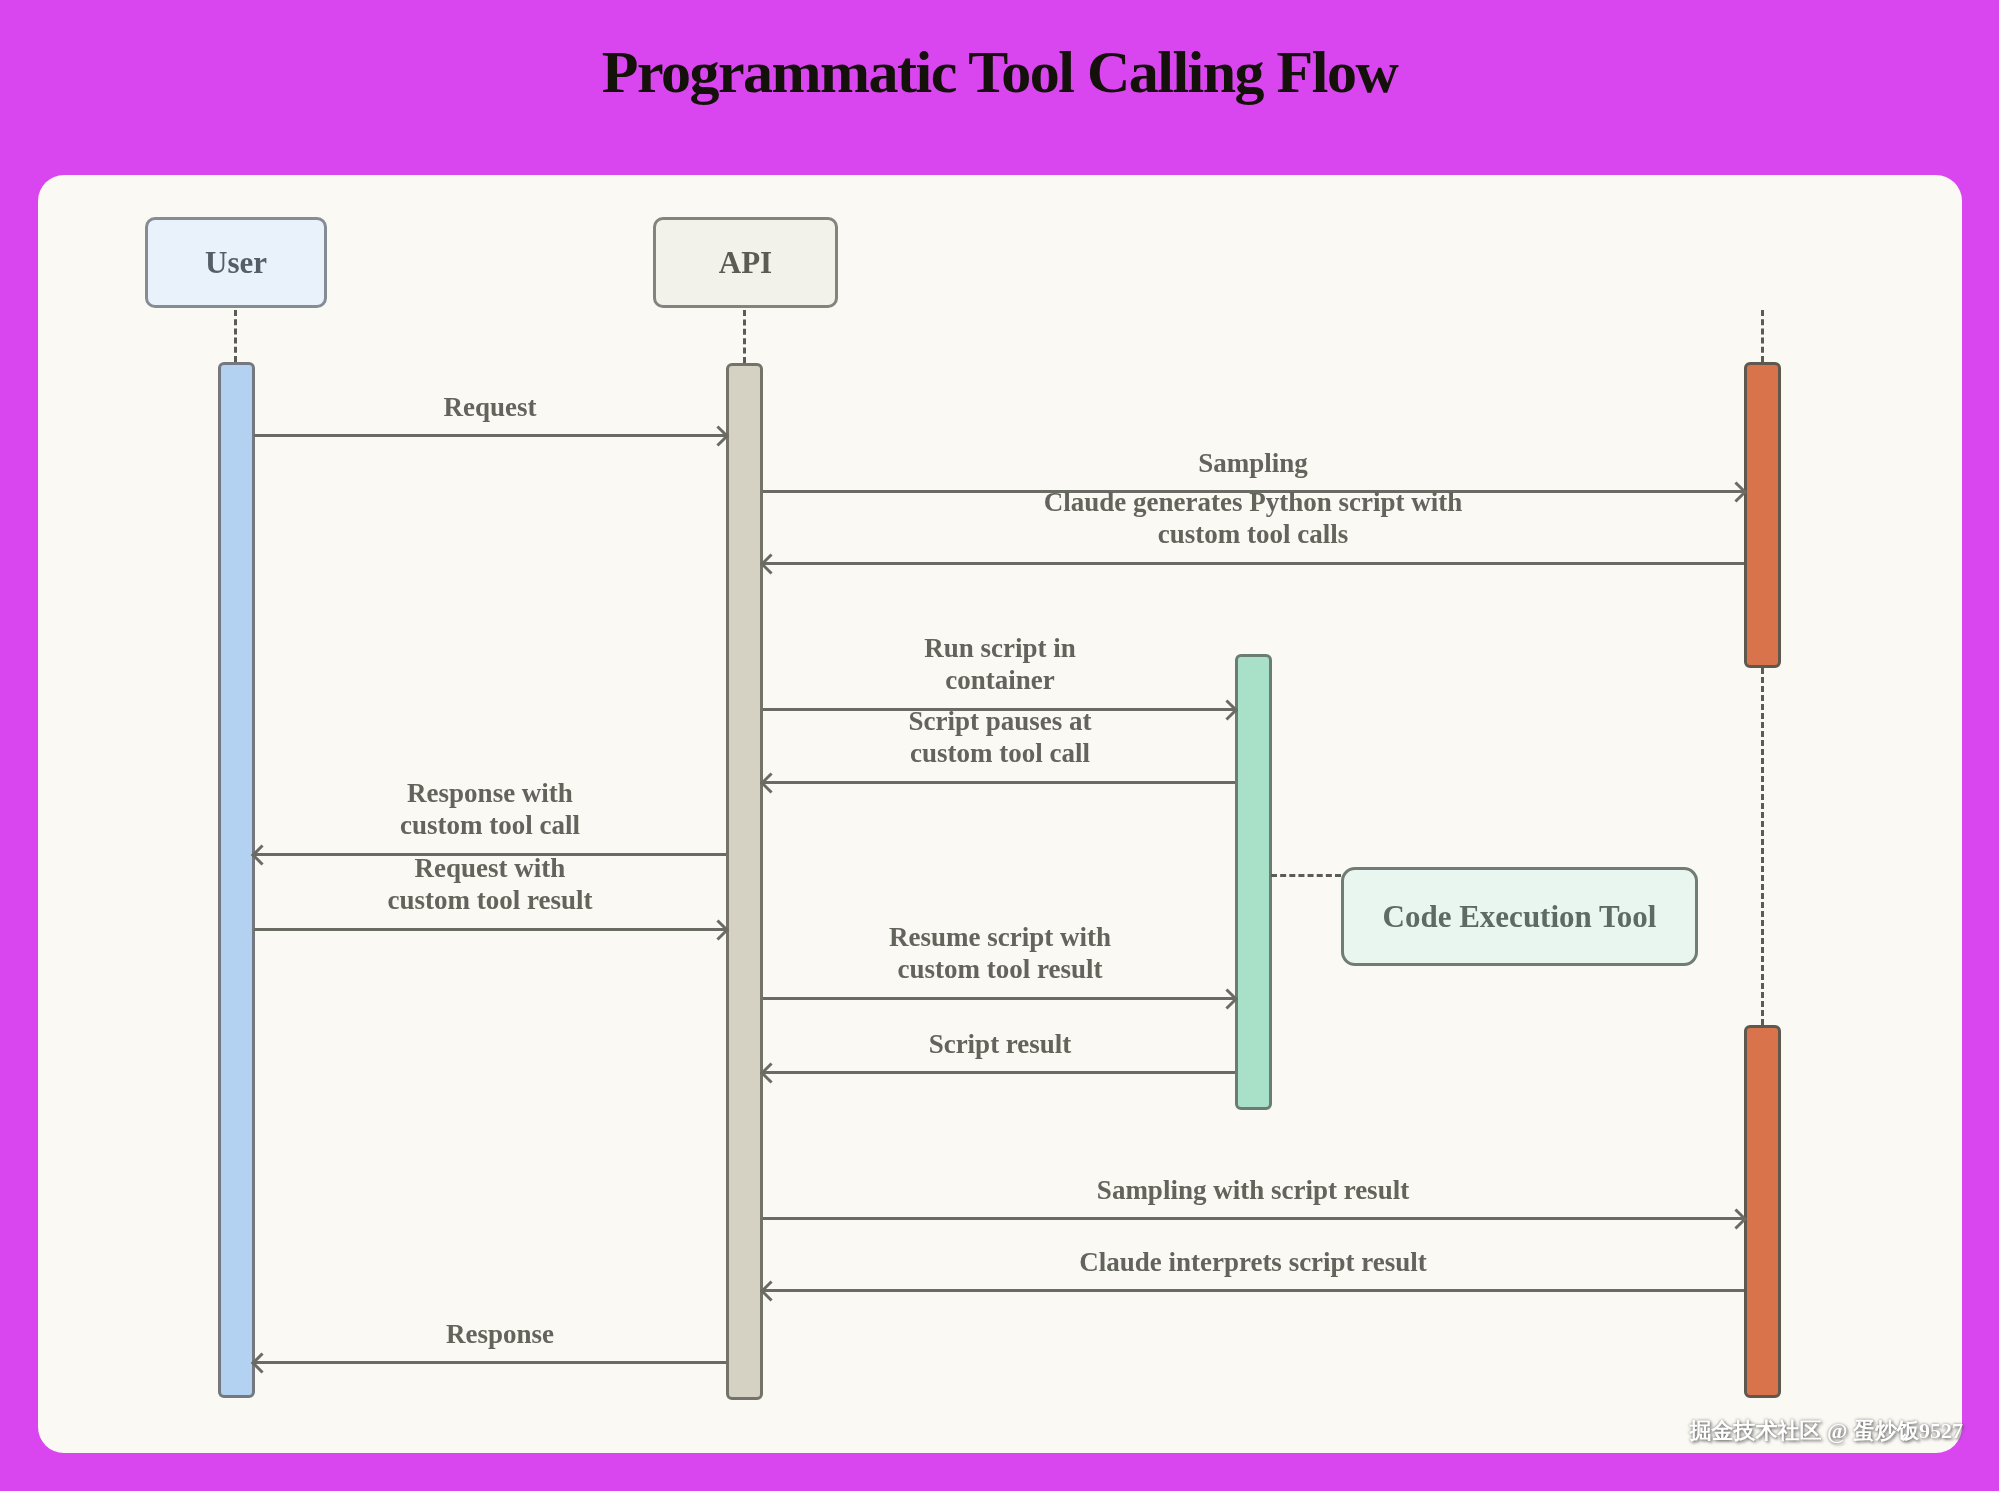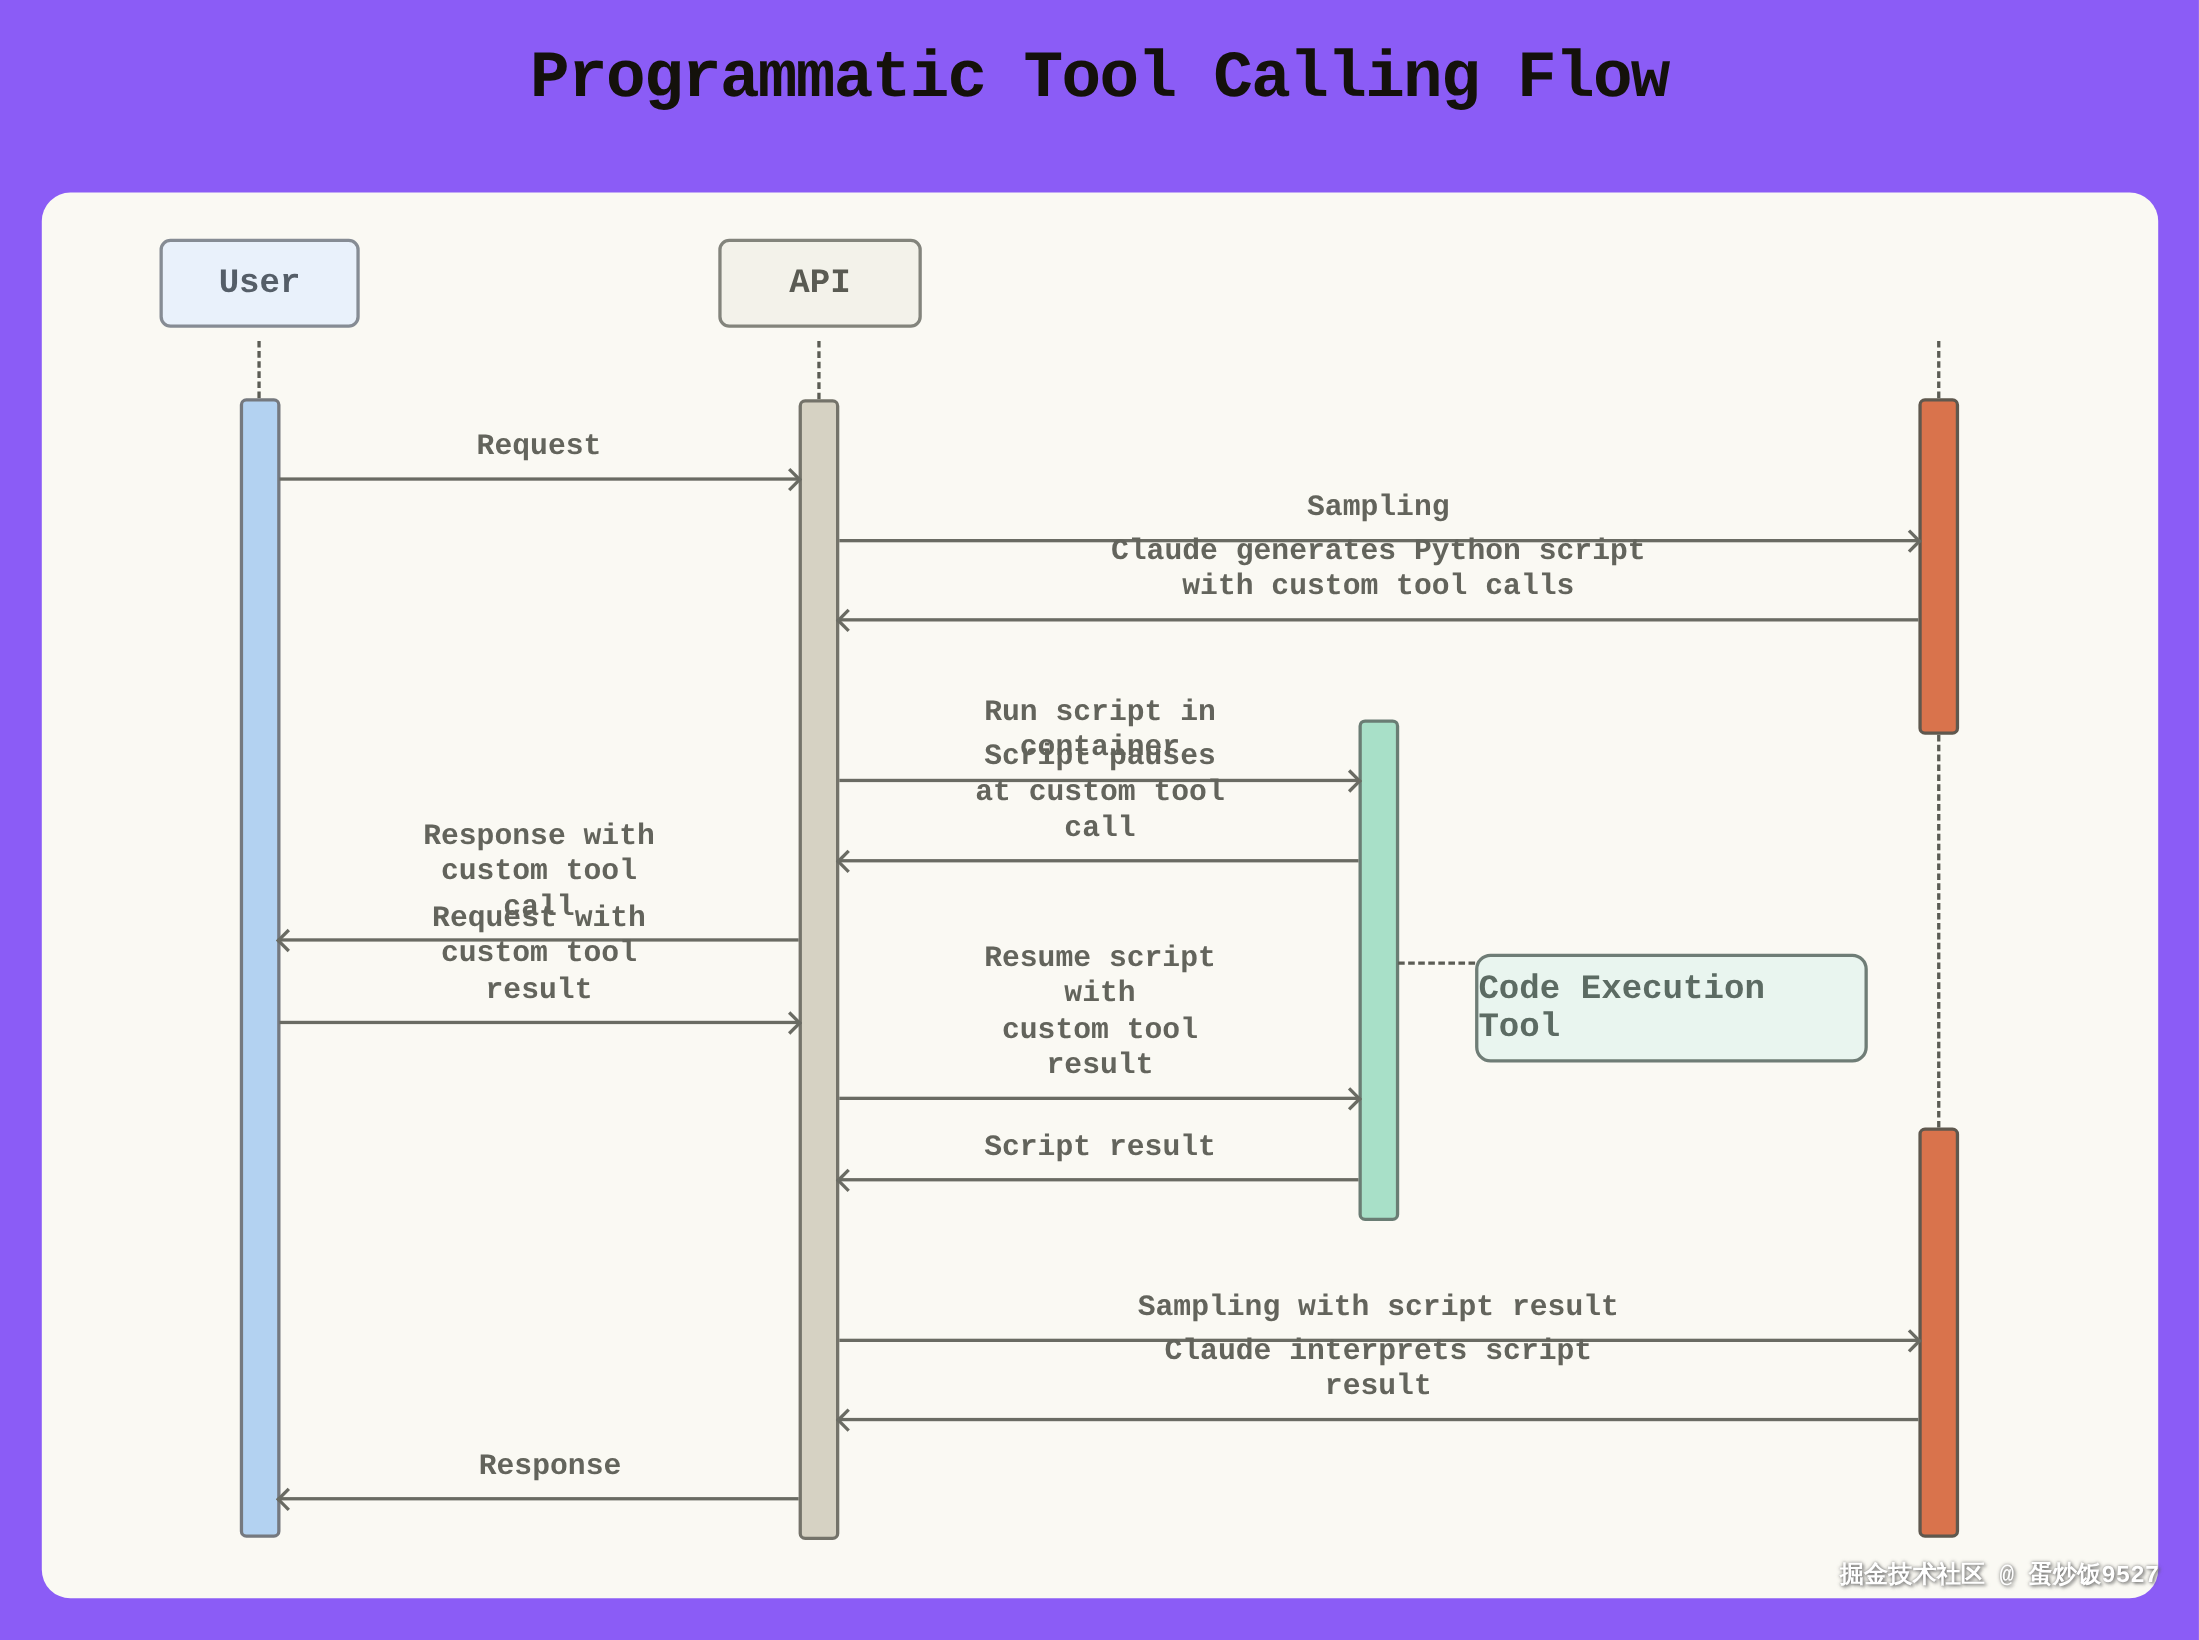--- a/index.html
+++ b/index.html
@@ -1,38 +1,38 @@
 <!DOCTYPE html>
 <html><head>
 <meta charset="utf-8">
 <style>
   html,body{margin:0;padding:0;background:#eceae1;}
   .stage{
     position:relative;
     width:1999px;height:1491px;
-    background:#8b5cf6;
-    font-family:Liberation Mono, monospace;
+    background:#d946ef;
+    font-family:Liberation Serif, serif;
     overflow:hidden;
   }
   .panel{
     position:absolute;
     left:38px;top:175px;width:1924px;height:1278px;
     background:#faf9f3;
     border-radius:26px;
   }
   .title{
     position:absolute;
     left:0;top:38px;width:100%;
     text-align:center;
     font-size:60px;font-weight:800;letter-spacing:-1.5px;
     color:#14110b;
   }
   .actor{
     position:absolute;
-    height:81px;
+    height:91px;
     border-radius:10px;
     border:3px solid #82857f;
     box-sizing:border-box;
     display:flex;align-items:center;justify-content:center;
     font-size:31px;font-weight:700;
   }
   .actor.user{left:145px;top:217px;width:182px;background:#e9f1fb;border-color:#868c94;color:#555e68;}
   .actor.api{left:653px;top:217px;width:185px;background:#f3f2ea;border-color:#83847c;color:#5a5b53;}
   .actor.claude{left:1673px;top:217px;width:182px;background:#f6cebe;border-color:#6e665c;color:#5b5349;}
   .lifeline{

